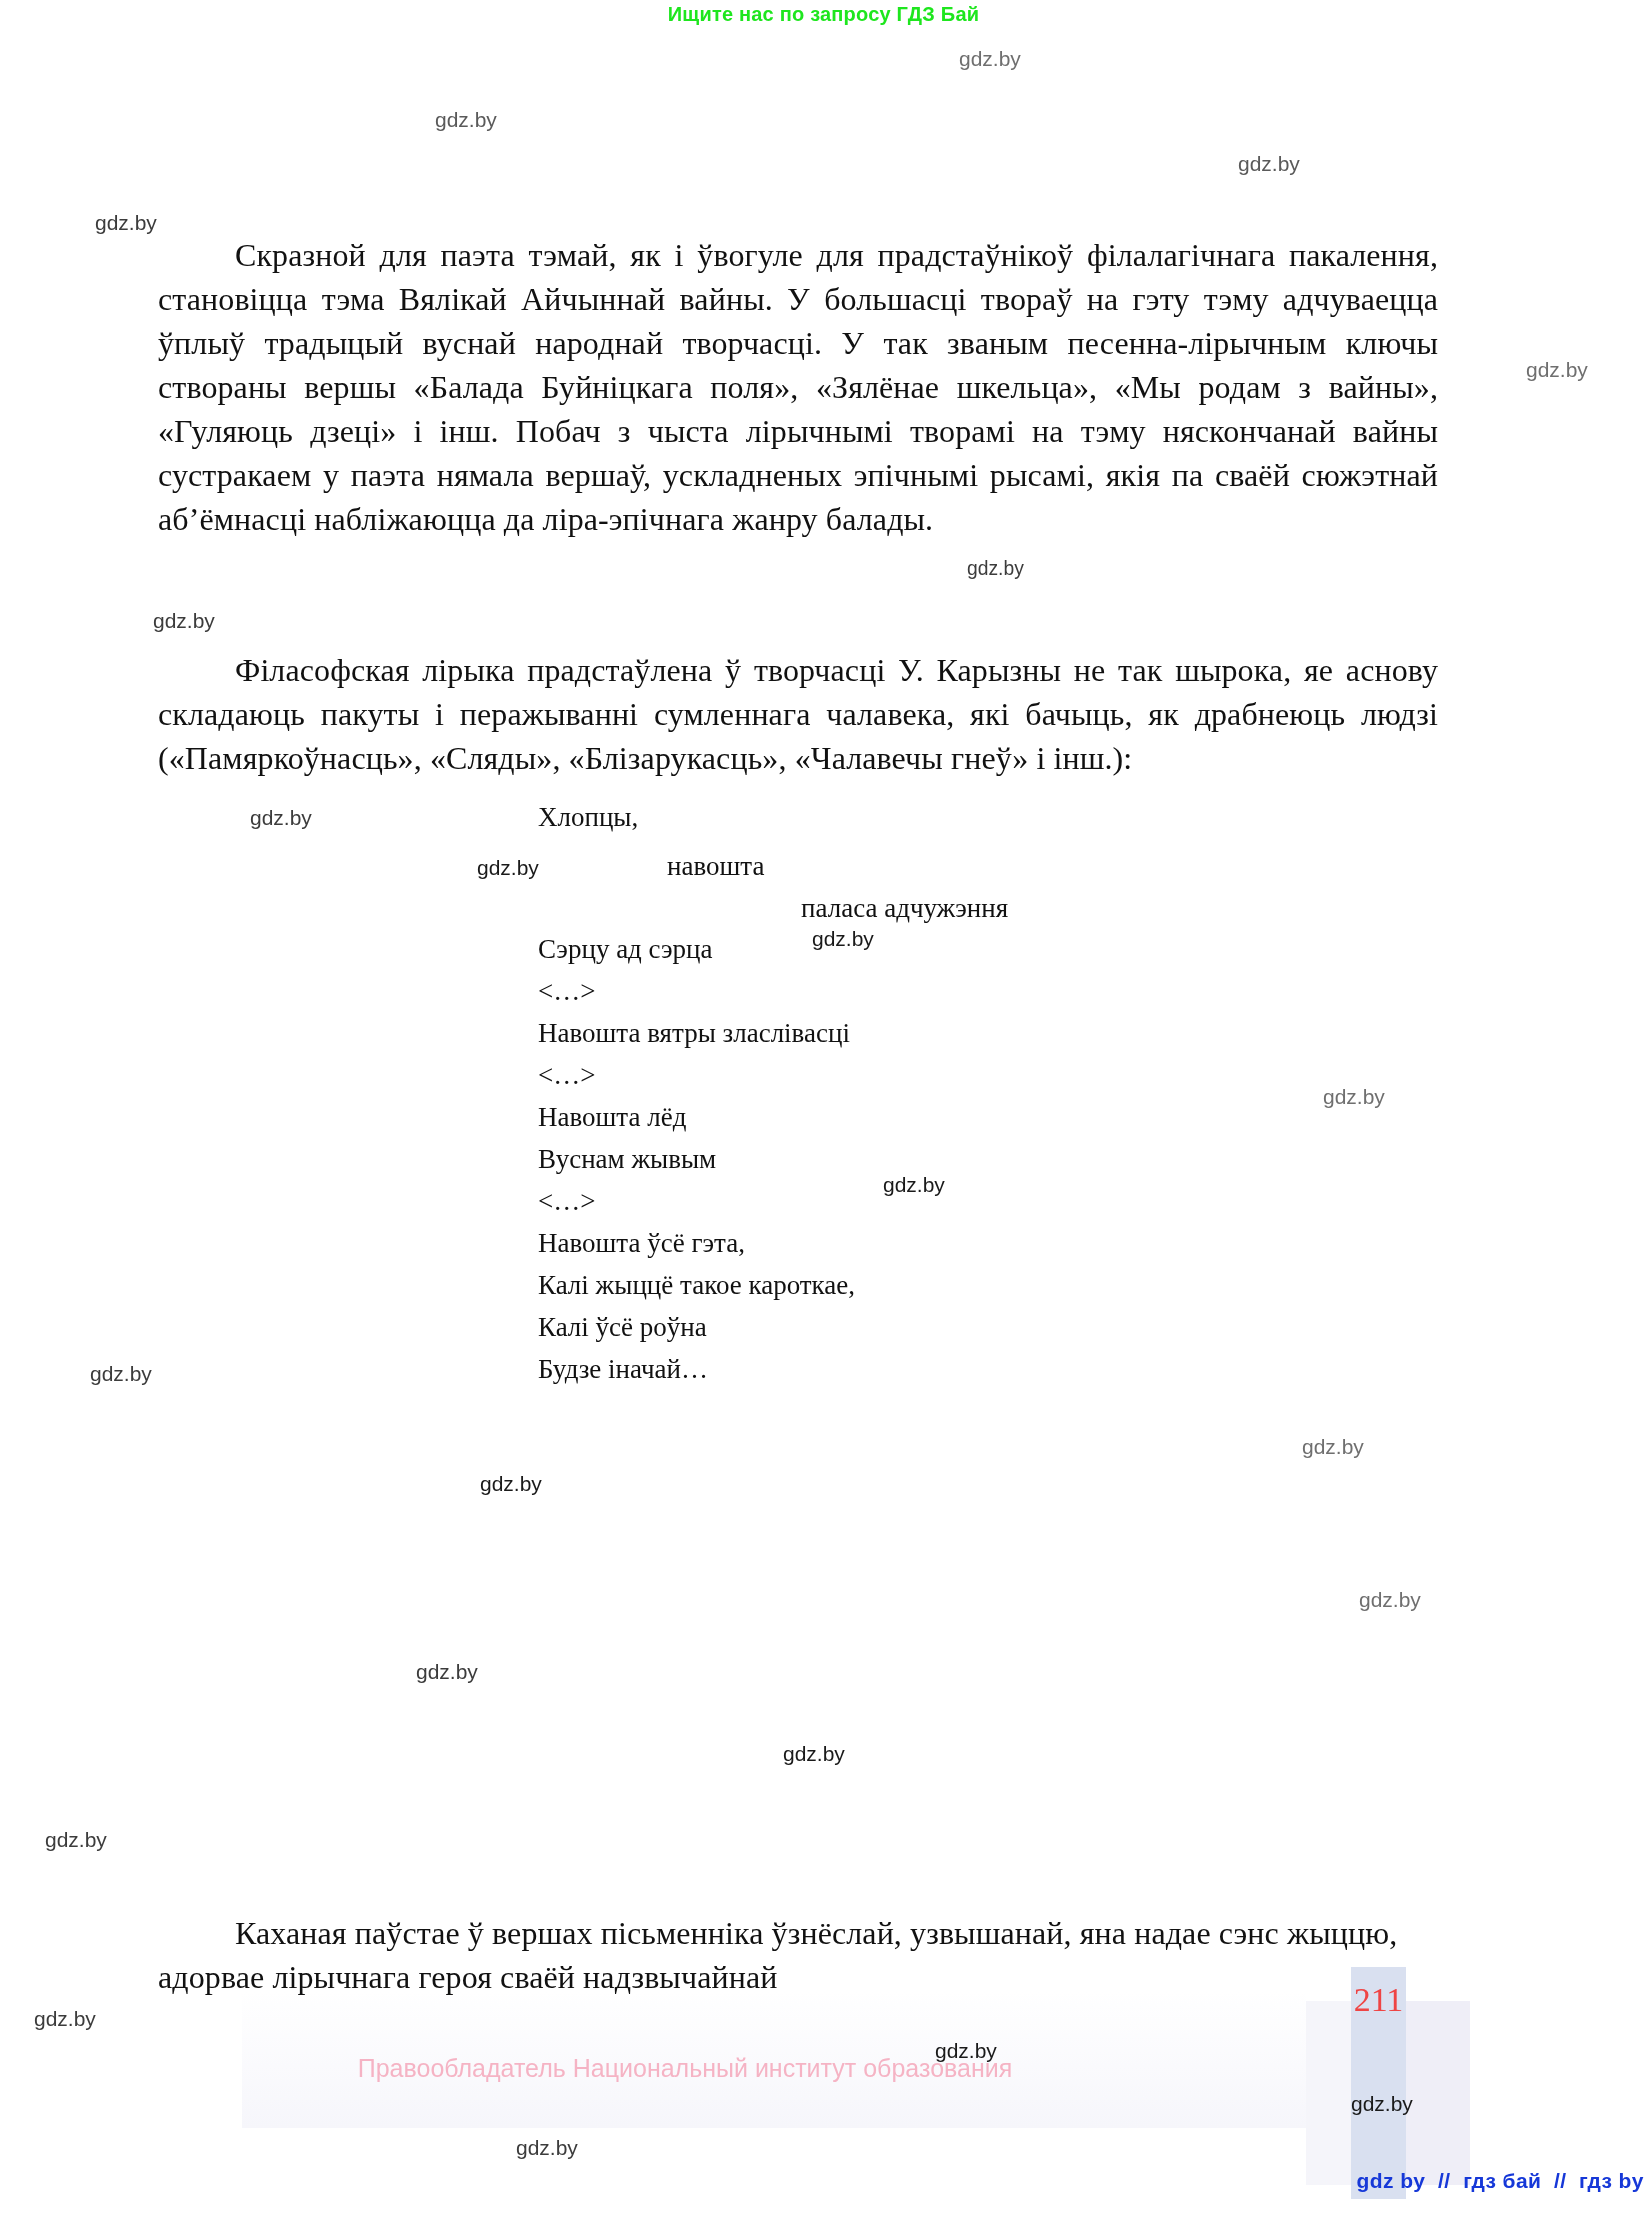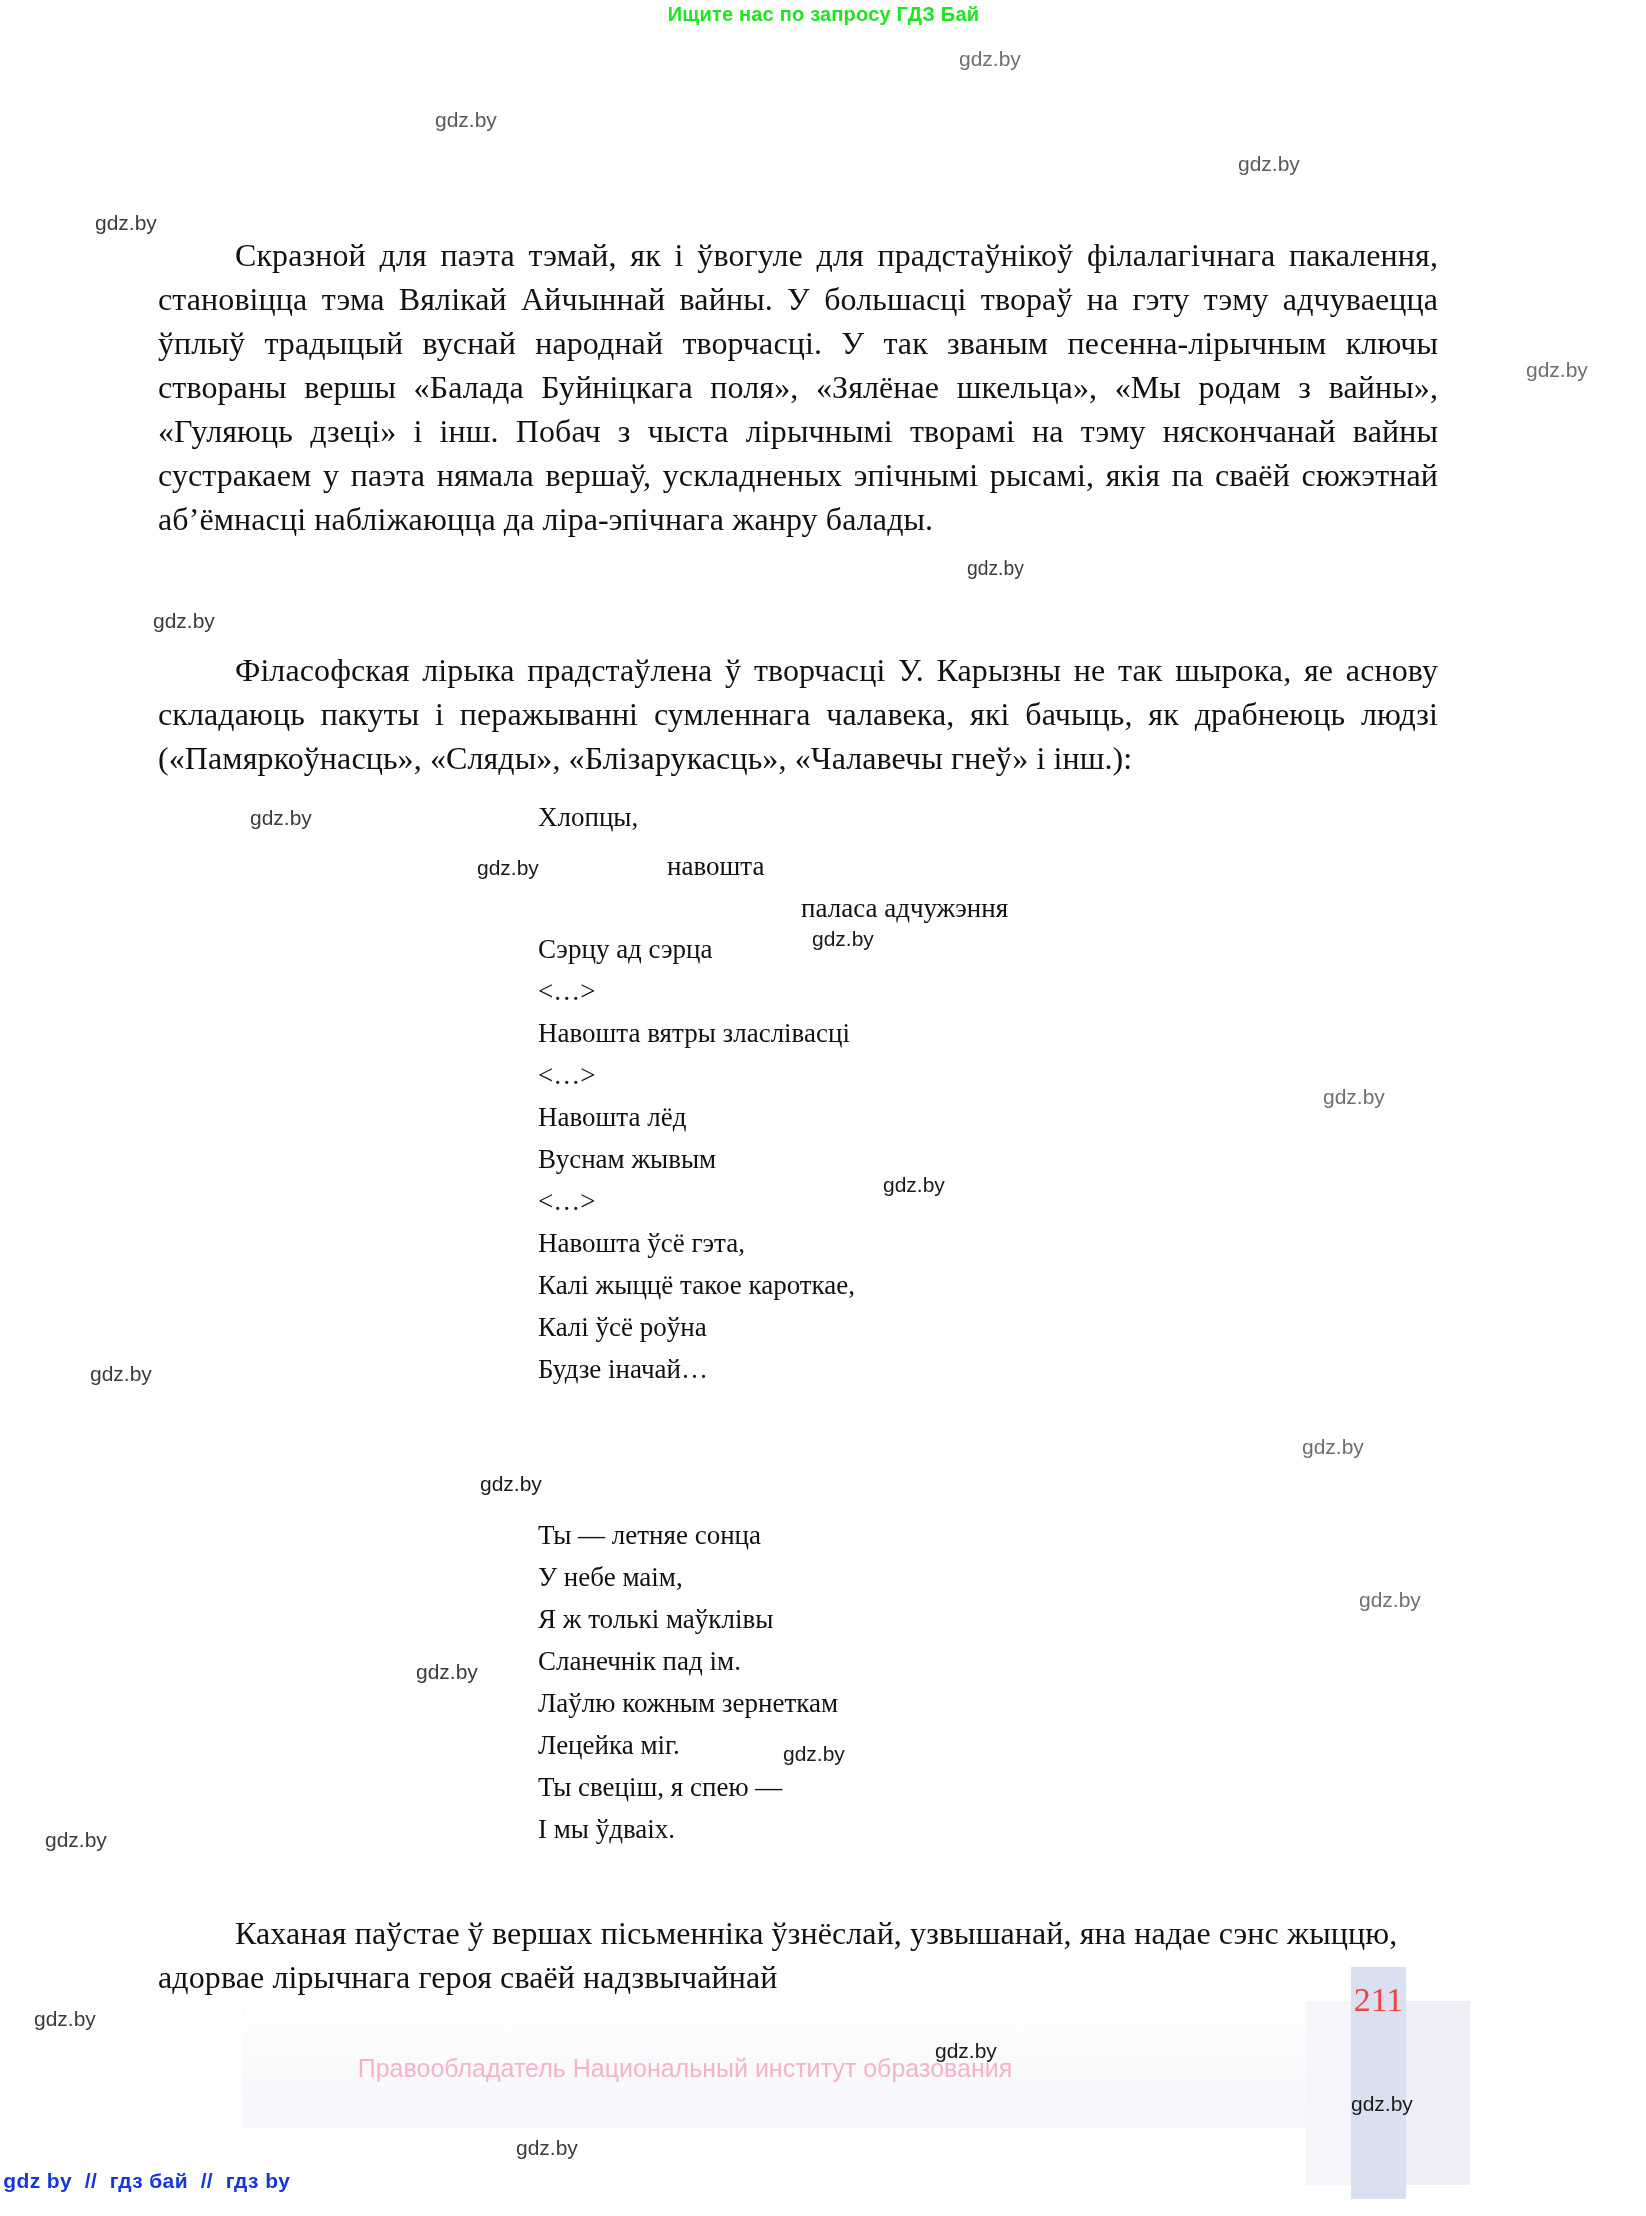--- a/index.html
+++ b/index.html
@@ -90,21 +90,21 @@
     color: #f5b3c4;
     white-space: nowrap;
   }
 
   
   .footerlinks {
     position: absolute;
     left: 0;
     top: 2169px;
     width: 1647px;
-    text-align: left;
+    text-align: right;
     font-family: "Liberation Sans", "DejaVu Sans", sans-serif;
     font-size: 21px;
     font-weight: 600;
     color: #1638d8;
     letter-spacing: 0.4px;
   }
   .footerlinks span { margin: 0 3.2px; }
 
   
   .textcol {
@@ -180,30 +180,20 @@
     <div class="vline">Навошта лёд</div>
     <div class="vline">Вуснам жывым</div>
     <div class="vline">&lt;…&gt;</div>
     <div class="vline">Навошта ўсё гэта,</div>
     <div class="vline">Калі жыццё такое кароткае,</div>
     <div class="vline">Калі ўсё роўна</div>
     <div class="vline">Будзе іначай…</div>
   </div>
 
 
-  <div class="verse" style="left:538px; top:1514px;">
-    <div class="vline">Ты — летняе сонца</div>
-    <div class="vline">У небе маім,</div>
-    <div class="vline">Я ж толькі маўклівы</div>
-    <div class="vline">Сланечнік пад ім.</div>
-    <div class="vline">Лаўлю кожным зернеткам</div>
-    <div class="vline">Лецейка міг.</div>
-    <div class="vline">Ты свеціш, я спею —</div>
-    <div class="vline">І мы ўдваіх.</div>
-  </div>
 
   <div class="textcol" style="top:1863px;">
     <p class="para nojust">Каханая паўстае ў вершах пісьменніка ўзнёслай, узвышанай, яна надае сэнс жыццю, адорвае лірычнага героя сваёй надзвычайнай</p>
   </div>
 
   <div class="copyright">Правообладатель Национальный институт образования</div>
 
   <div class="footerlinks">
     <span>gdz by</span>
     <span>//</span>

